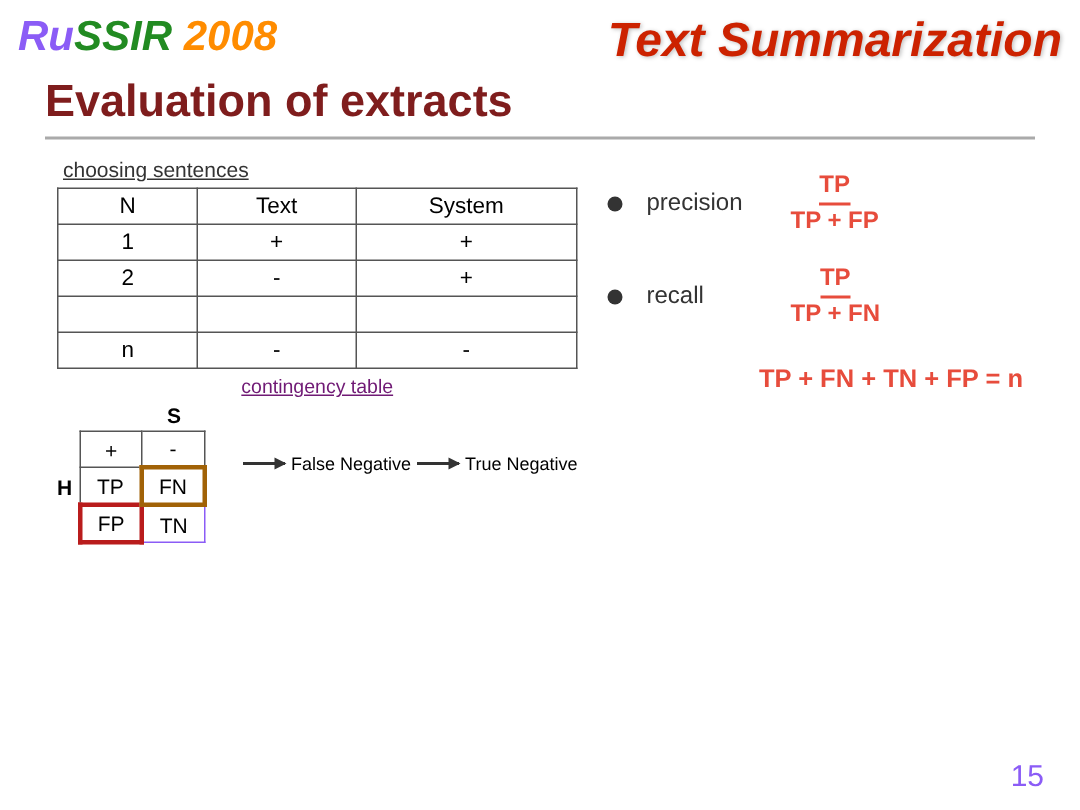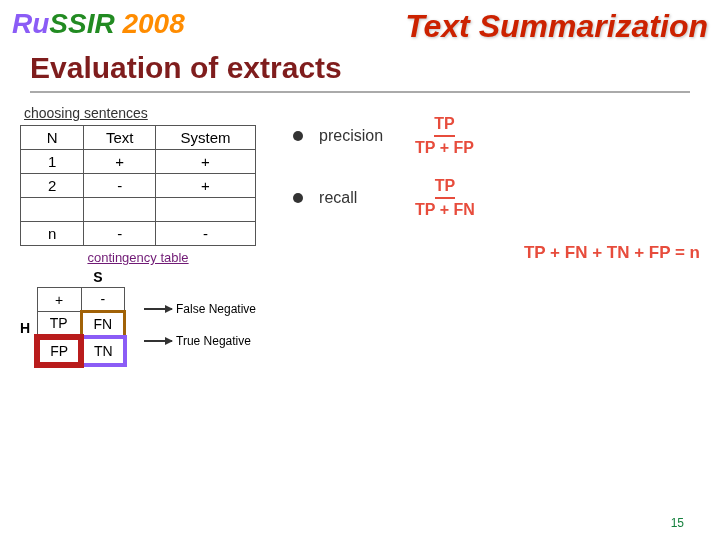--- a/index.html
+++ b/index.html
@@ -32,22 +32,22 @@
     
     .divider {
       height: 2px;
       background: #aaa;
       margin: 0 30px 12px 30px;
     }
 
     
     .content {
       display: flex;
-      padding: 0 20px;
-      gap: 37px;
+      padding: 0 38px;
+      gap: 20px;
     }
 
     .choosing-label {
       font-size: 14px;
       color: #333;
       text-decoration: underline;
       margin-bottom: 4px;
       margin-left: 4px;
     }
 
@@ -150,23 +150,23 @@
     .big-formula {
       font-size: 17px;
       color: #e74c3c;
       font-weight: bold;
     }
 
     
     .page-number {
       position: absolute;
       bottom: 10px;
-      right: 36px;
-      font-size: 12px;
-      color: #15803d;
+      right: 24px;
+      font-size: 20px;
+      color: #8b5cf6;
     }
 
     
     .left-panel {
       display: flex;
       flex-direction: column;
       gap: 0;
     }
   </style>
 </head>
@@ -239,29 +239,29 @@
             <tbody>
               <tr>
                 <th style="border:1px solid #555;padding:3px 10px;text-align:center;font-weight:normal;">+</th>
                 <th style="border:1px solid #555;padding:3px 10px;text-align:center;font-weight:normal;">-</th>
               </tr>
               <tr>
                 <td style="border:1px solid #555;padding:3px 10px;text-align:center;">TP</td>
                 <td style="border:3px solid #a16207;padding:3px 10px;text-align:center;">FN</td>
               </tr>
               <tr>
-                <td style="border:6px solid #b91c1c;padding:3px 10px;text-align:left;">FP</td>
-                <td style="border:4px solid #8b5cf6;padding:3px 10px;text-align:center;">TN</td>
+                <td style="border:3px solid #b91c1c;padding:3px 10px;text-align:left;">FP</td>
+                <td style="border:1px solid #8b5cf6;padding:3px 10px;text-align:center;">TN</td>
               </tr>
             </tbody>
           </table>
         </div>
       </div>
 
-      <div style="display:flex;flex-direction:column;justify-content:flex-start;padding-top:26px;gap:4px;">
+      <div style="display:flex;justify-content:flex-start;padding-top:26px;gap:4px;">
         <div style="display:flex;align-items:center;height:28px;gap:4px;">
           <div style="display:inline-block;width:28px;height:0;border-top:2px solid #333;position:relative;">
             <span style="position:absolute;right:-1px;top:-5px;border-left:8px solid #333;border-top:4px solid transparent;border-bottom:4px solid transparent;display:inline-block;"></span>
           </div>
           <span style="font-size:12px;">False Negative</span>
         </div>
         <div style="display:flex;align-items:center;height:28px;gap:4px;">
           <div style="display:inline-block;width:28px;height:0;border-top:2px solid #333;position:relative;">
             <span style="position:absolute;right:-1px;top:-5px;border-left:8px solid #333;border-top:4px solid transparent;border-bottom:4px solid transparent;display:inline-block;"></span>
           </div>

